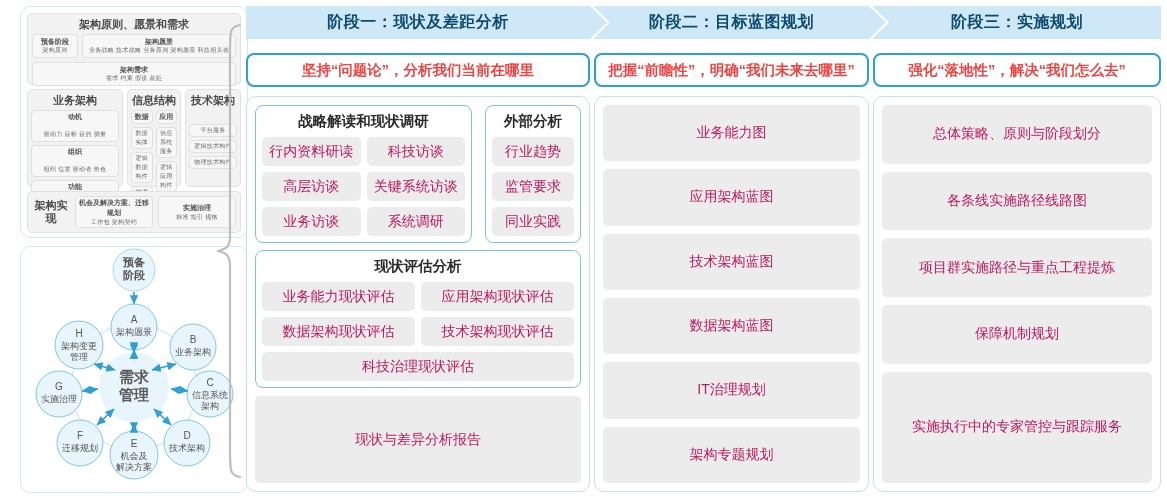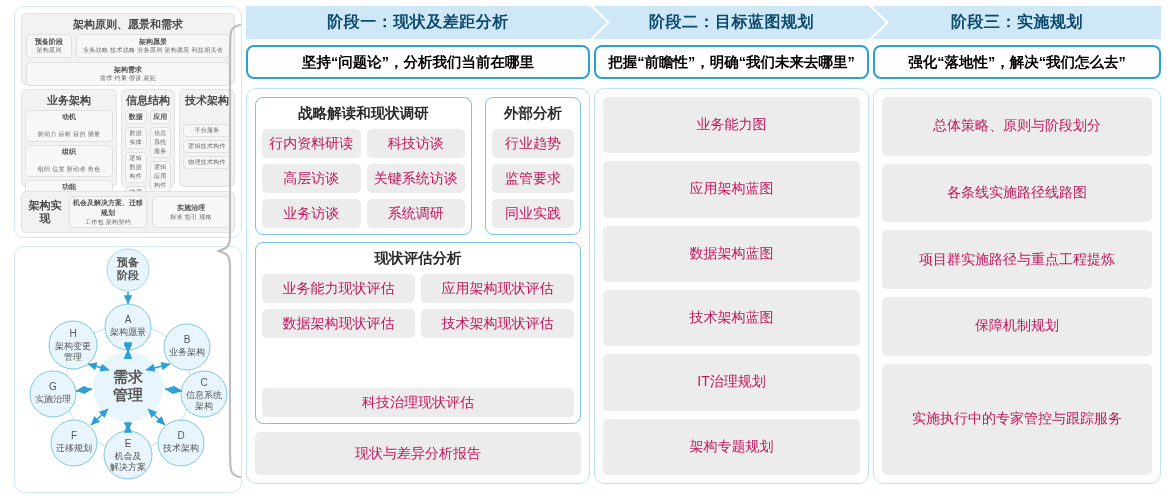--- a/index.html
+++ b/index.html
@@ -13,21 +13,21 @@
     position: relative;
     width: 1167px;
     height: 499px;
     background: #ffffff;
     overflow: hidden;
   }
 
   
   #left-col {
     position: absolute;
-    left: 14px; top: 6px;
+    left: 20px; top: 6px;
     width: 228px; height: 424px;
   }
   .lt-panel {
     position: absolute;
     left: 0; right: 0;
     border: 1px solid #cfe9f7;
     border-radius: 10px;
     background: #ffffff;
   }
   #togaf-panel { top: 0; height: 232px; padding: 6px; }
@@ -104,29 +104,29 @@
     letter-spacing: .5px;
   }
   .phase-header .chev-in,
   .phase-header .chev-out {
     position: absolute; top: 0; width: 17px; height: 33px;
   }
   .phase-header .chev-in  { left: -1px; }
   .phase-header .chev-out { right: -17px; z-index: 3; }
 
   .phase-sub {
-    margin-top: 6px;
+    margin-top: 14px;
     height: 34px;
     border: 2px solid #2e9fd4;
     border-radius: 8px;
     background: #fff;
     display: flex; align-items: center; justify-content: center;
     font-weight: bold;
     font-size: 14.5px;
-    color: #000000;
+    color: #ef4444;
     white-space: nowrap;
   }
 
   .phase-body {
     margin-top: 9px;
     height: 396px;
     border: 1px solid #bfe2f5;
     border-radius: 10px;
     background: #fff;
     padding: 8px;
@@ -159,21 +159,21 @@
   #p1-top { display: flex; gap: 13px; }
   #p1-survey { flex: 1; }
   #p1-external { width: 96px; }
   #p1-survey .pill-grid { display: grid; grid-template-columns: 1fr 1fr; gap: 6px; }
   #p1-survey .pill { height: 29px; }
   #p1-external .pill-col { display: flex; flex-direction: column; gap: 6px; }
   #p1-external .pill { height: 29px; font-family: Liberation Mono, monospace; }
   #p1-assess { margin-top: 7px; }
   #p1-assess .pill-grid { display: grid; grid-template-columns: 1fr 1fr; gap: 6px; }
   #p1-assess .pill { height: 29px; }
-  #p1-assess .pill.full { grid-column: 1 / span 2; margin-top: 44px; }
+  #p1-assess .pill.full { grid-column: 1 / span 2; }
   #p1-report { margin-top: 8px; flex: 1; }
   #p1-report .pill { height: 100%; font-size: 14px; }
 
   
   .plain-stack { display: flex; flex-direction: column; gap: 8px; height: 100%; }
   .plain-stack .pill { font-size: 14px; }
 </style>
 </head>
 <body>
 
@@ -409,22 +409,22 @@
       <svg class="chev-out" viewBox="0 0 17 33" preserveAspectRatio="none">
         <path d="M0,0 L17,16.5 L0,33 Z" fill="#cfe8f8"></path>
       </svg>
       <span>阶段二：目标蓝图规划</span>
     </div>
     <div class="phase-sub">把握“前瞻性”，明确“我们未来去哪里”</div>
     <div class="phase-body">
       <div class="plain-stack">
         <div class="pill" style="flex:1">业务能力图</div>
         <div class="pill" style="flex:1">应用架构蓝图</div>
+        <div class="pill" style="flex:1">技术架构蓝图</div>
         <div class="pill" style="flex:1">数据架构蓝图</div>
-        <div class="pill" style="flex:1">技术架构蓝图</div>
         <div class="pill" style="flex:1">IT治理规划</div>
         <div class="pill" style="flex:1">架构专题规划</div>
       </div>
     </div>
   </div>
 
   <div class="phase" id="phase3">
     <div class="phase-header">
       <svg class="chev-in" viewBox="0 0 17 33" preserveAspectRatio="none">
         <path d="M0,0 L17,16.5 L0,33 L0,0 Z" fill="#ffffff"></path>

